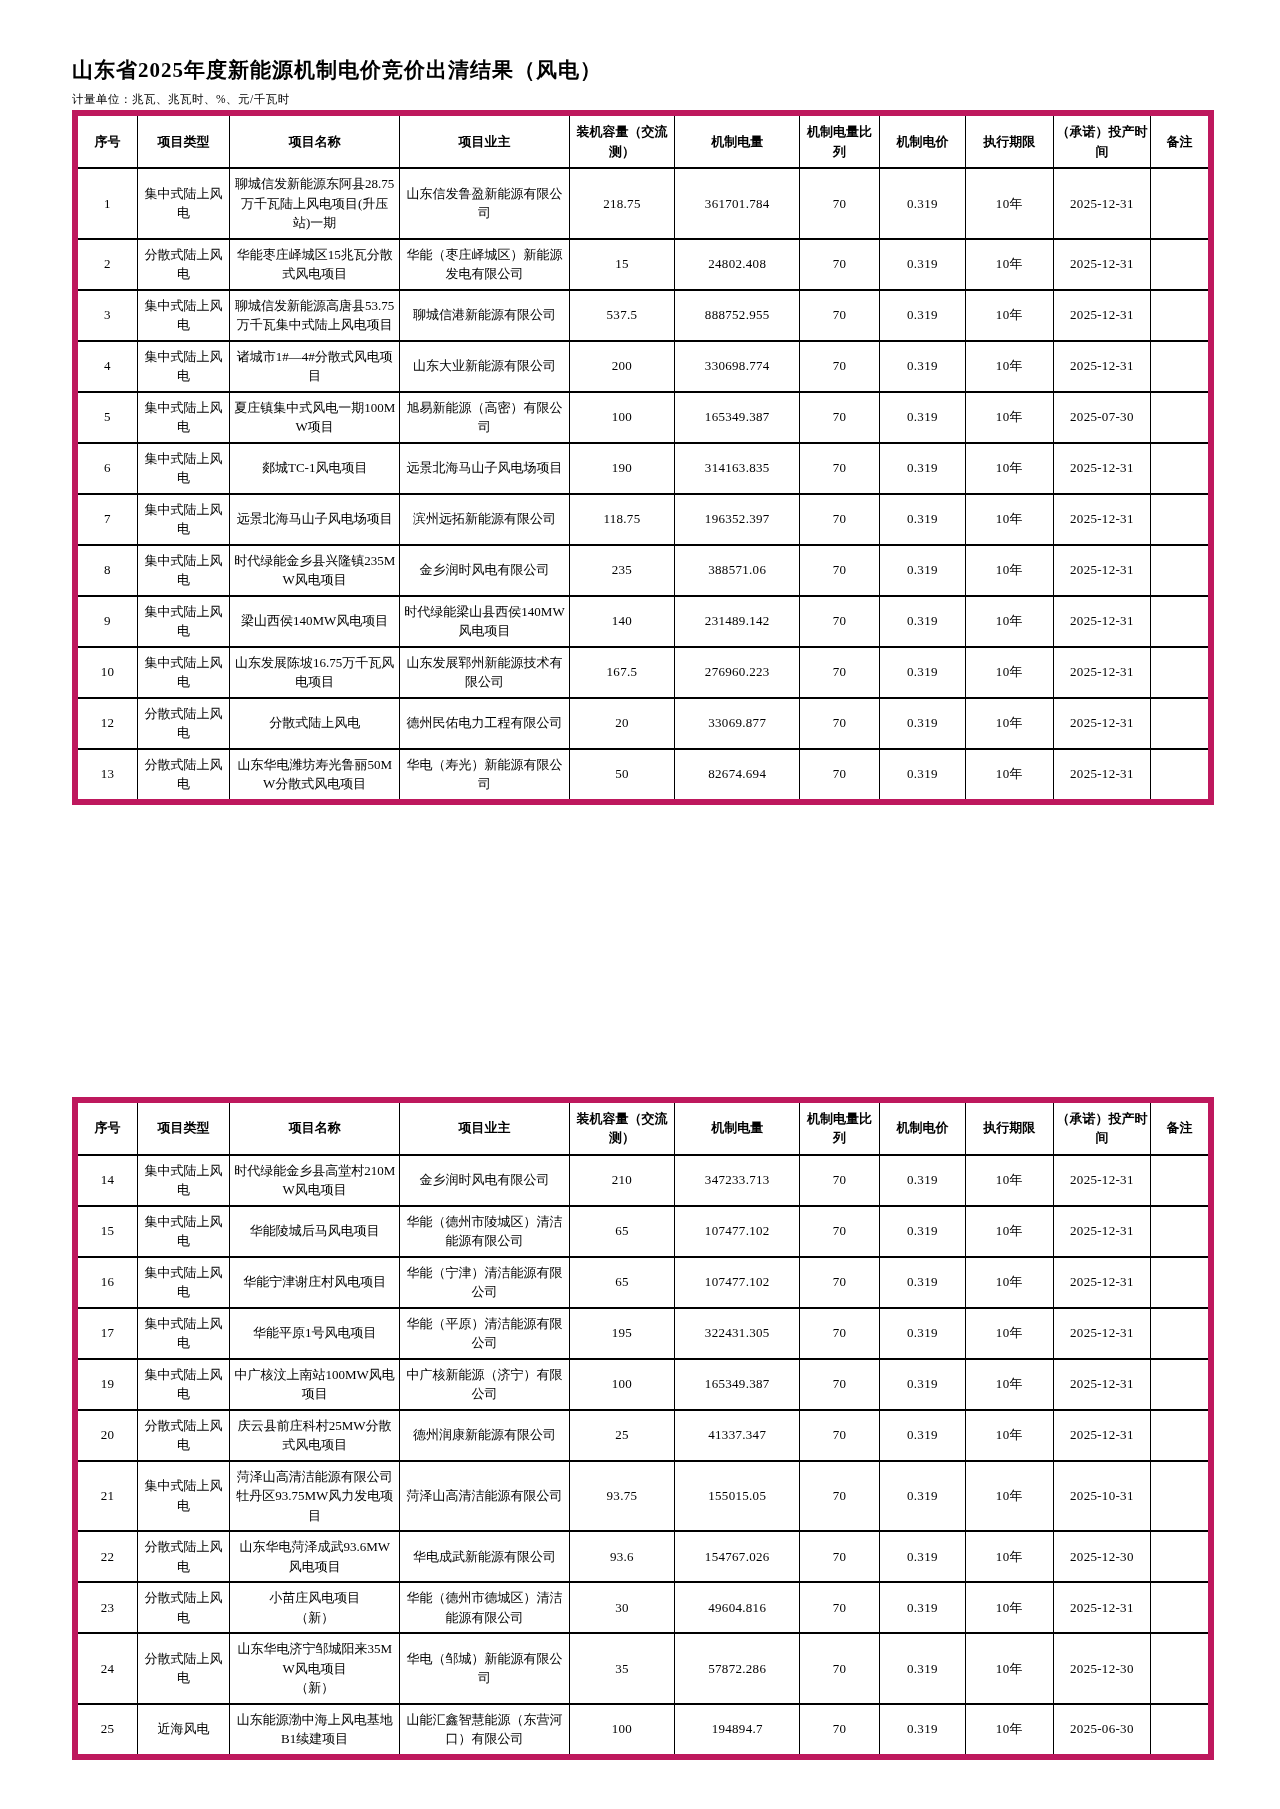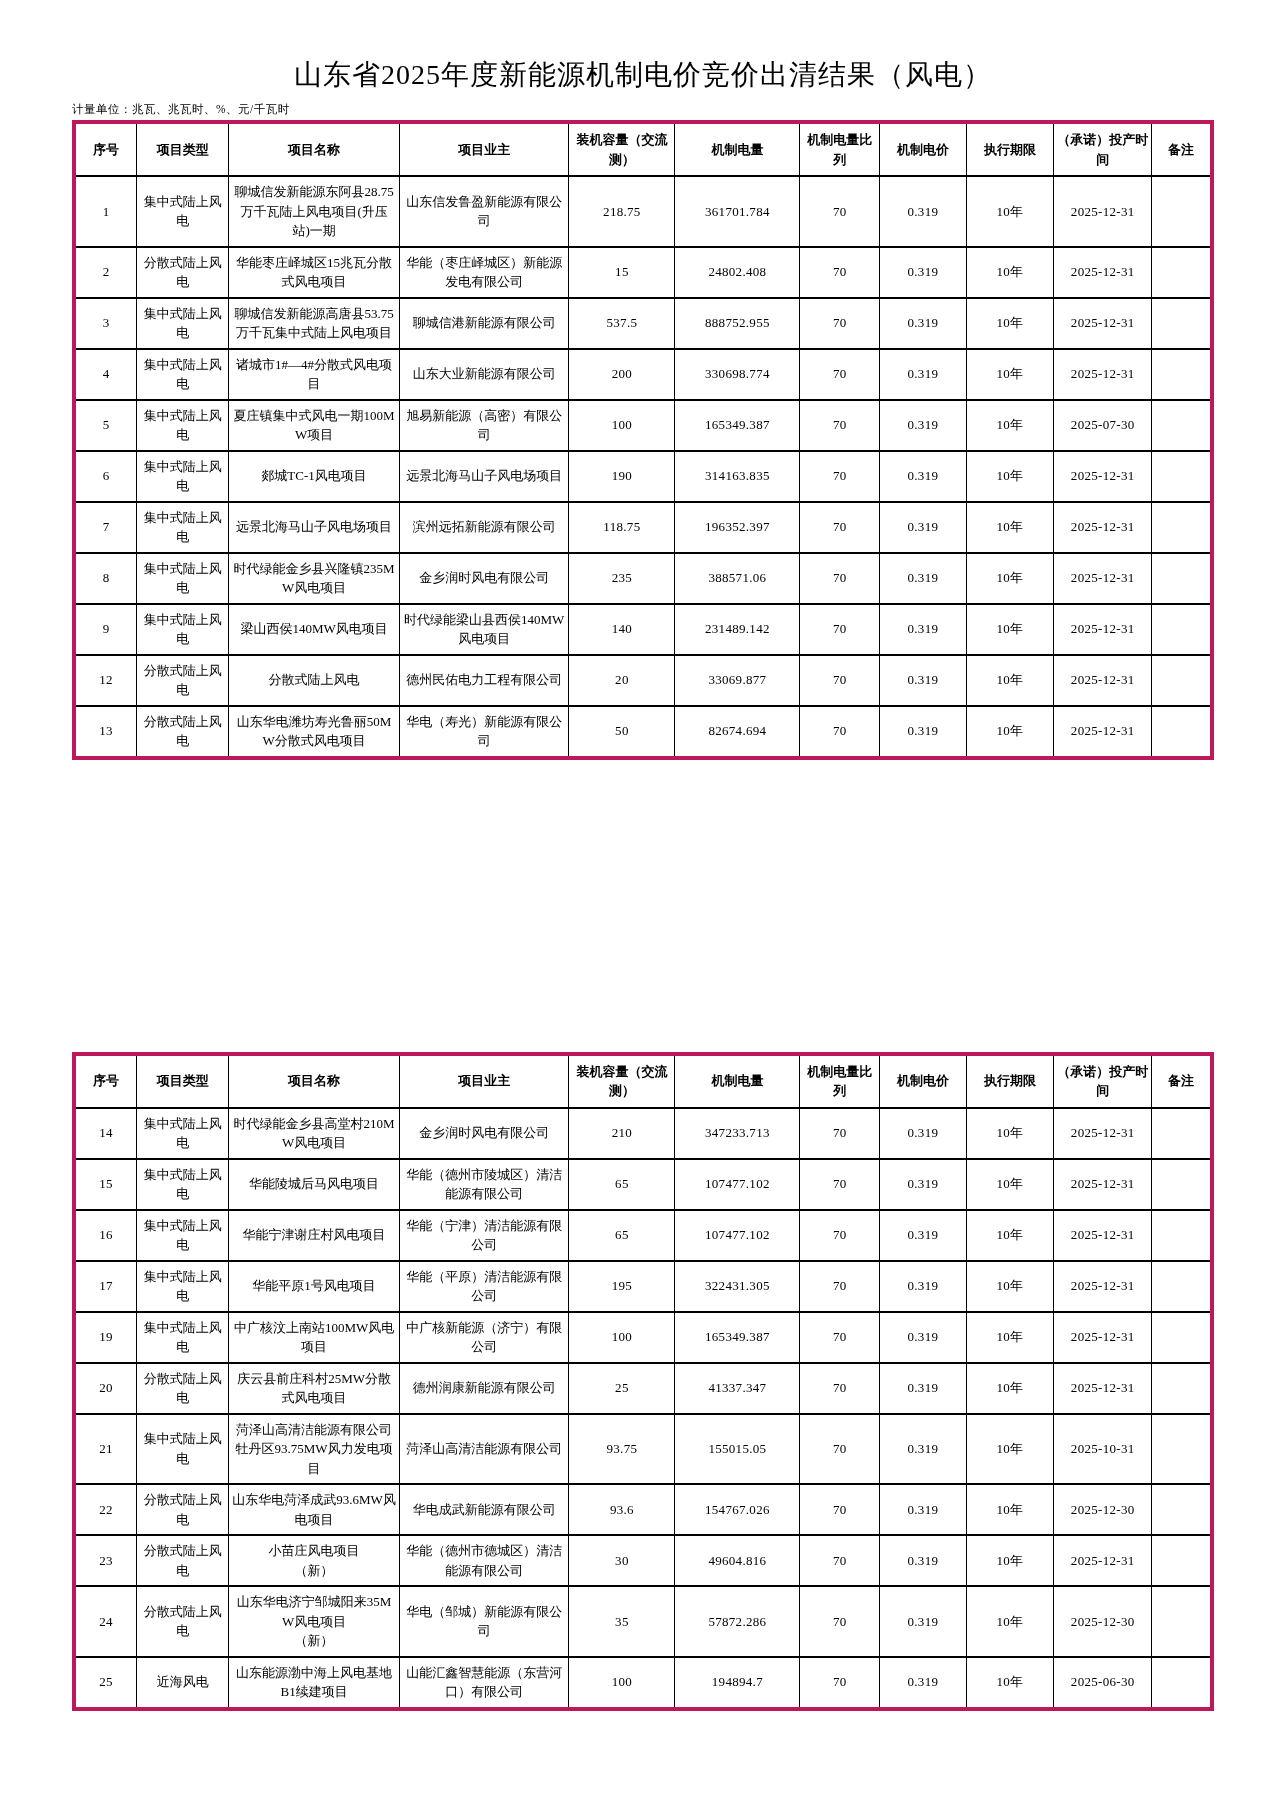--- a/index.html
+++ b/index.html
@@ -12,37 +12,36 @@
     height: 1809px;
     font-family: "Liberation Serif", "DejaVu Serif", serif;
     color: #000;
     box-sizing: border-box;
   }
   .page {
     padding: 56px 66px 0 72px;
     box-sizing: border-box;
   }
   .doc-title {
-    font-size: 28px;
-    font-weight: normal;
-    text-align: center;
+    font-size: 21px;
+    font-weight: bold;
     margin: 0 0 8px 0;
     letter-spacing: 1px;
   }
   .unit-note {
     text-align: left;
     font-size: 11.5px;
     margin: 0 2px 3px 0;
     letter-spacing: 0.5px;
   }
   table.result-table {
     width: 100%;
     border-collapse: collapse;
     table-layout: fixed;
-    border: 4px solid #be185d;
+    border: 6px solid #be185d;
   }
   table.result-table th,
   table.result-table td {
     border-left: 1px solid #000;
     border-right: 1px solid #000;
     border-top: 2px solid #000;
     border-bottom: 2px solid #000;
     text-align: center;
     vertical-align: middle;
     font-size: 13px;
@@ -213,20 +212,33 @@
           <td class="col-owner">时代绿能梁山县西侯140MW风电项目</td>
           <td class="col-capacity">140</td>
           <td class="col-energy">231489.142</td>
           <td class="col-ratio">70</td>
           <td class="col-price">0.319</td>
           <td class="col-term">10年</td>
           <td class="col-date">2025-12-31</td>
           <td class="col-remark"></td>
         </tr>
         <tr>
+          <td class="col-no">10</td>
+          <td class="col-type">集中式陆上风电</td>
+          <td class="col-name">山东发展陈坡16.75万千瓦风电项目</td>
+          <td class="col-owner">山东发展郓州新能源技术有限公司</td>
+          <td class="col-capacity">167.5</td>
+          <td class="col-energy">276960.223</td>
+          <td class="col-ratio">70</td>
+          <td class="col-price">0.319</td>
+          <td class="col-term">10年</td>
+          <td class="col-date">2025-12-31</td>
+          <td class="col-remark"></td>
+        </tr>
+        <tr>
           <td class="col-no">12</td>
           <td class="col-type">分散式陆上风电</td>
           <td class="col-name">分散式陆上风电</td>
           <td class="col-owner">德州民佑电力工程有限公司</td>
           <td class="col-capacity">20</td>
           <td class="col-energy">33069.877</td>
           <td class="col-ratio">70</td>
           <td class="col-price">0.319</td>
           <td class="col-term">10年</td>
           <td class="col-date">2025-12-31</td>

